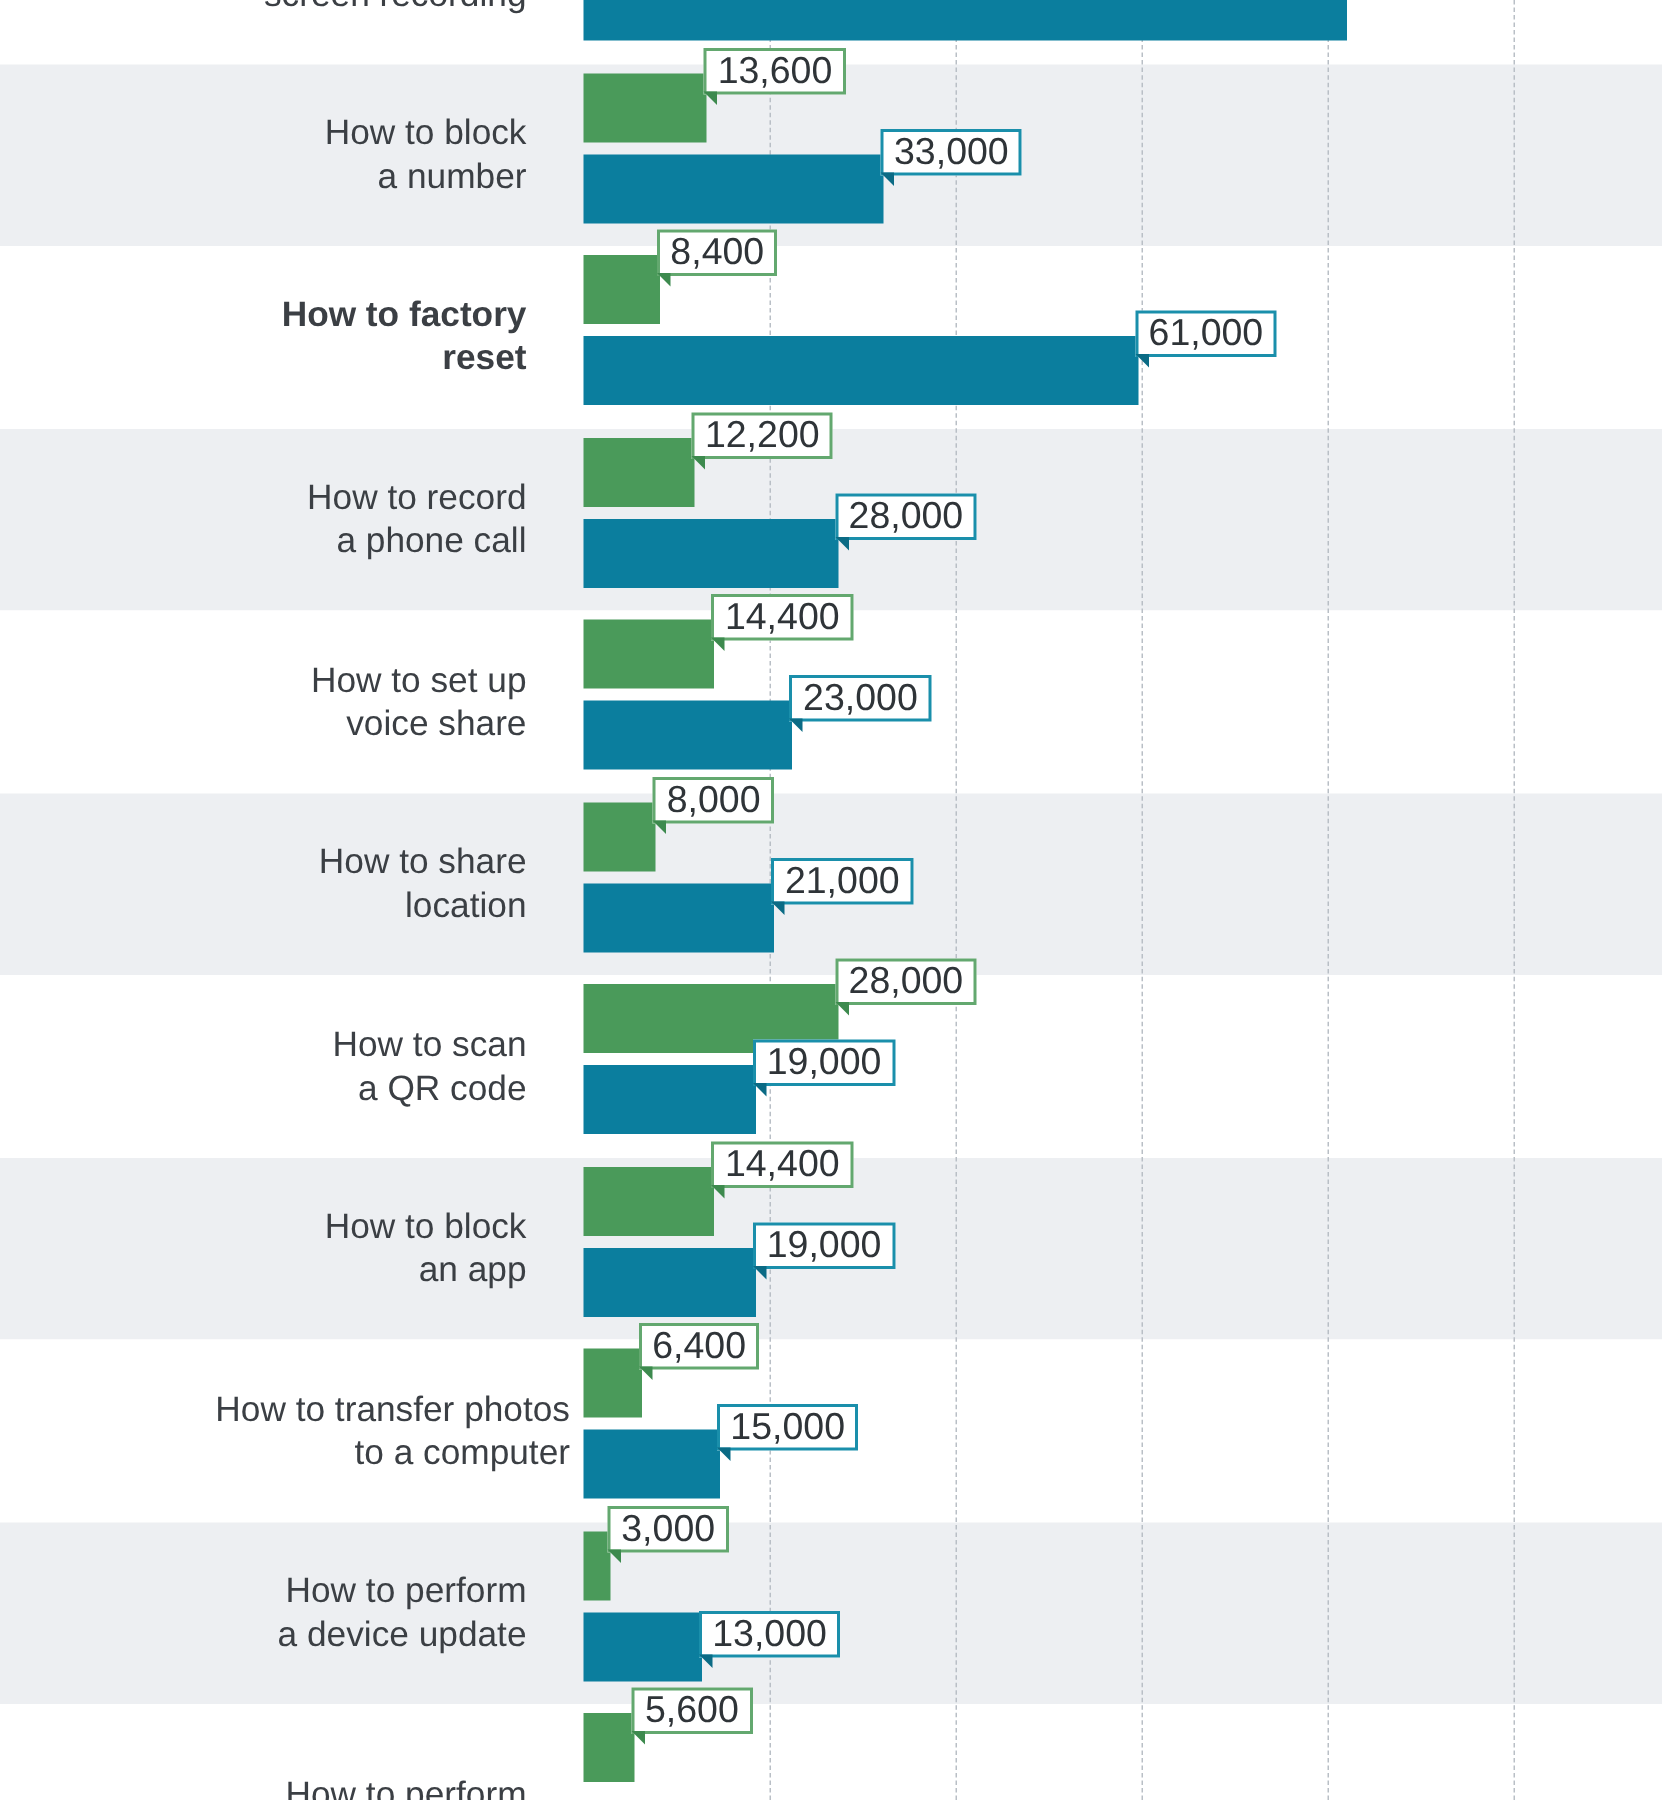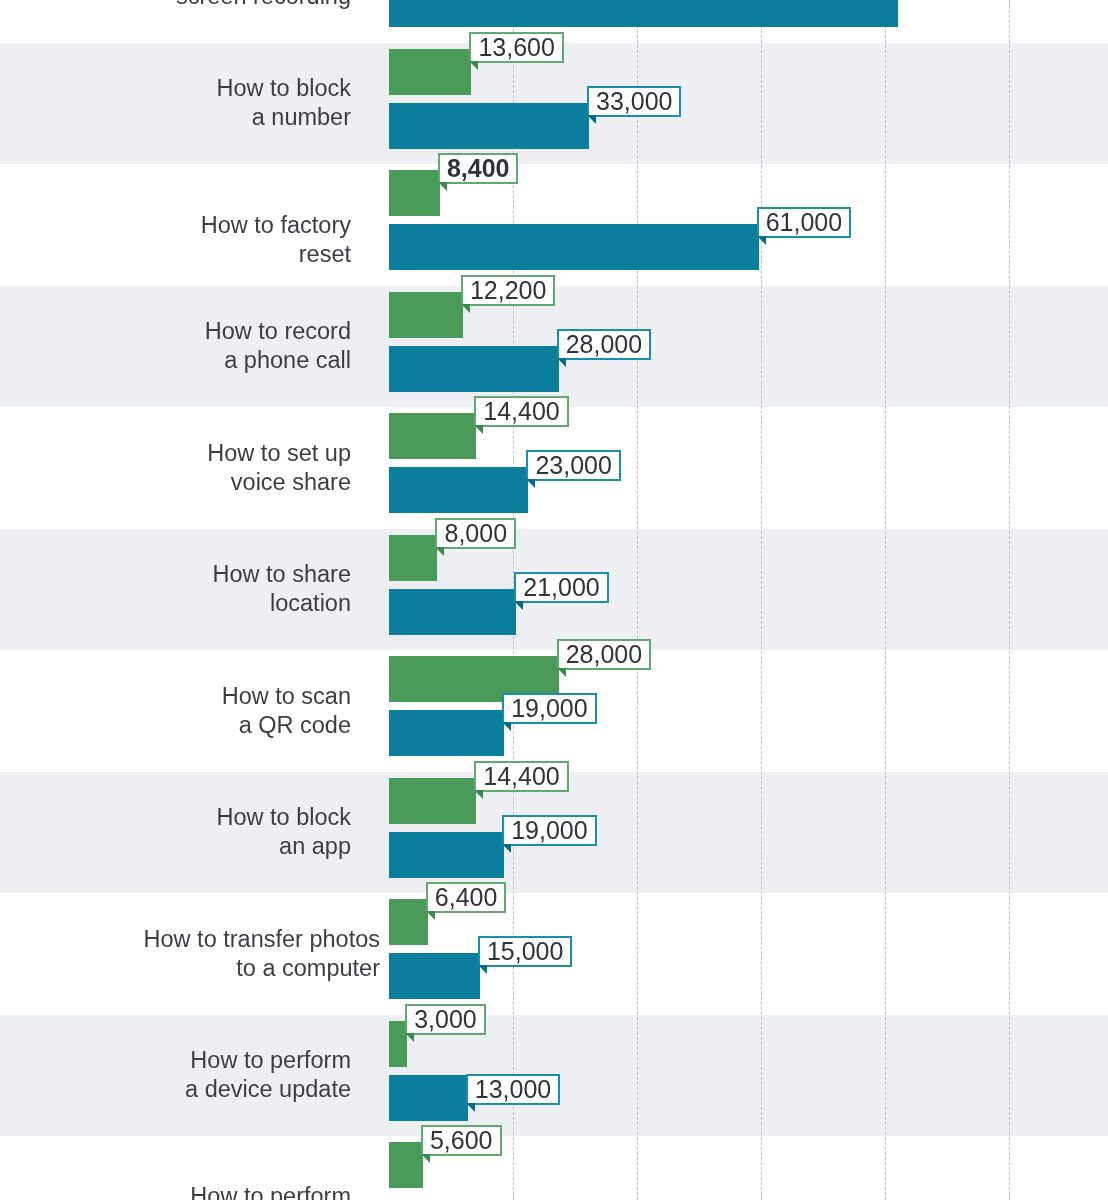--- a/index.html
+++ b/index.html
@@ -88,21 +88,21 @@
       <div class="gridline" style="left: 637px;"></div>
       <div class="gridline" style="left: 761px;"></div>
       <div class="gridline" style="left: 885px;"></div>
       <div class="gridline" style="left: 1009px;"></div>
     </div>
   <div id="labels">
       <div class="cat-label" style="top: -47.25px;">How to take a
 screen recording</div>
       <div class="cat-label" style="top: 74.25px;">How to block
 a number</div>
-      <div class="cat-label" style="top: 211px;">How to factory
+      <div class="cat-label" style="top: 195px; font-weight: bold;">How to factory
 reset</div>
       <div class="cat-label" style="top: 317.25px;">How to record
 a phone call</div>
       <div class="cat-label" style="top: 438.75px;">How to set up
 voice share</div>
       <div class="cat-label" style="top: 560.25px;">How to share
 location</div>
       <div class="cat-label" style="top: 681.75px;">How to scan
 a QR code</div>
       <div class="cat-label" style="top: 803.25px;">How to block
@@ -131,21 +131,21 @@
       <div class="bar teal" style="top: 831.5px; width: 115.152px; height: 46px;"></div>
       <div class="bar green" style="top: 899px; width: 38.7879px; height: 46px;"></div>
       <div class="bar teal" style="top: 953px; width: 90.9091px; height: 46px;"></div>
       <div class="bar green" style="top: 1020.5px; width: 18.1818px; height: 46px;"></div>
       <div class="bar teal" style="top: 1074.5px; width: 78.7879px; height: 46px;"></div>
       <div class="bar green" style="top: 1142px; width: 33.9394px; height: 46px;"></div>
     </div>
   <div id="values">
       <div class="vlabel green" style="left: 469.424px; top: 31.5px;">13,600<span class="tail"></span></div>
       <div class="vlabel teal" style="left: 587px; top: 85.5px;">33,000<span class="tail"></span></div>
-      <div class="vlabel green" style="left: 437.909px; top: 153px; font-weight: bold;">8,400<span class="tail"></span></div>
+      <div class="vlabel green" style="left: 437.909px; top: 153px;">8,400<span class="tail"></span></div>
       <div class="vlabel teal" style="left: 756.697px; top: 207px;">61,000<span class="tail"></span></div>
       <div class="vlabel green" style="left: 460.939px; top: 274.5px;">12,200<span class="tail"></span></div>
       <div class="vlabel teal" style="left: 556.697px; top: 328.5px;">28,000<span class="tail"></span></div>
       <div class="vlabel green" style="left: 474.273px; top: 396px;">14,400<span class="tail"></span></div>
       <div class="vlabel teal" style="left: 526.394px; top: 450px;">23,000<span class="tail"></span></div>
       <div class="vlabel green" style="left: 435.485px; top: 517.5px;">8,000<span class="tail"></span></div>
       <div class="vlabel teal" style="left: 514.273px; top: 571.5px;">21,000<span class="tail"></span></div>
       <div class="vlabel green" style="left: 556.697px; top: 639px;">28,000<span class="tail"></span></div>
       <div class="vlabel teal" style="left: 502.152px; top: 693px;">19,000<span class="tail"></span></div>
       <div class="vlabel green" style="left: 474.273px; top: 760.5px;">14,400<span class="tail"></span></div>

